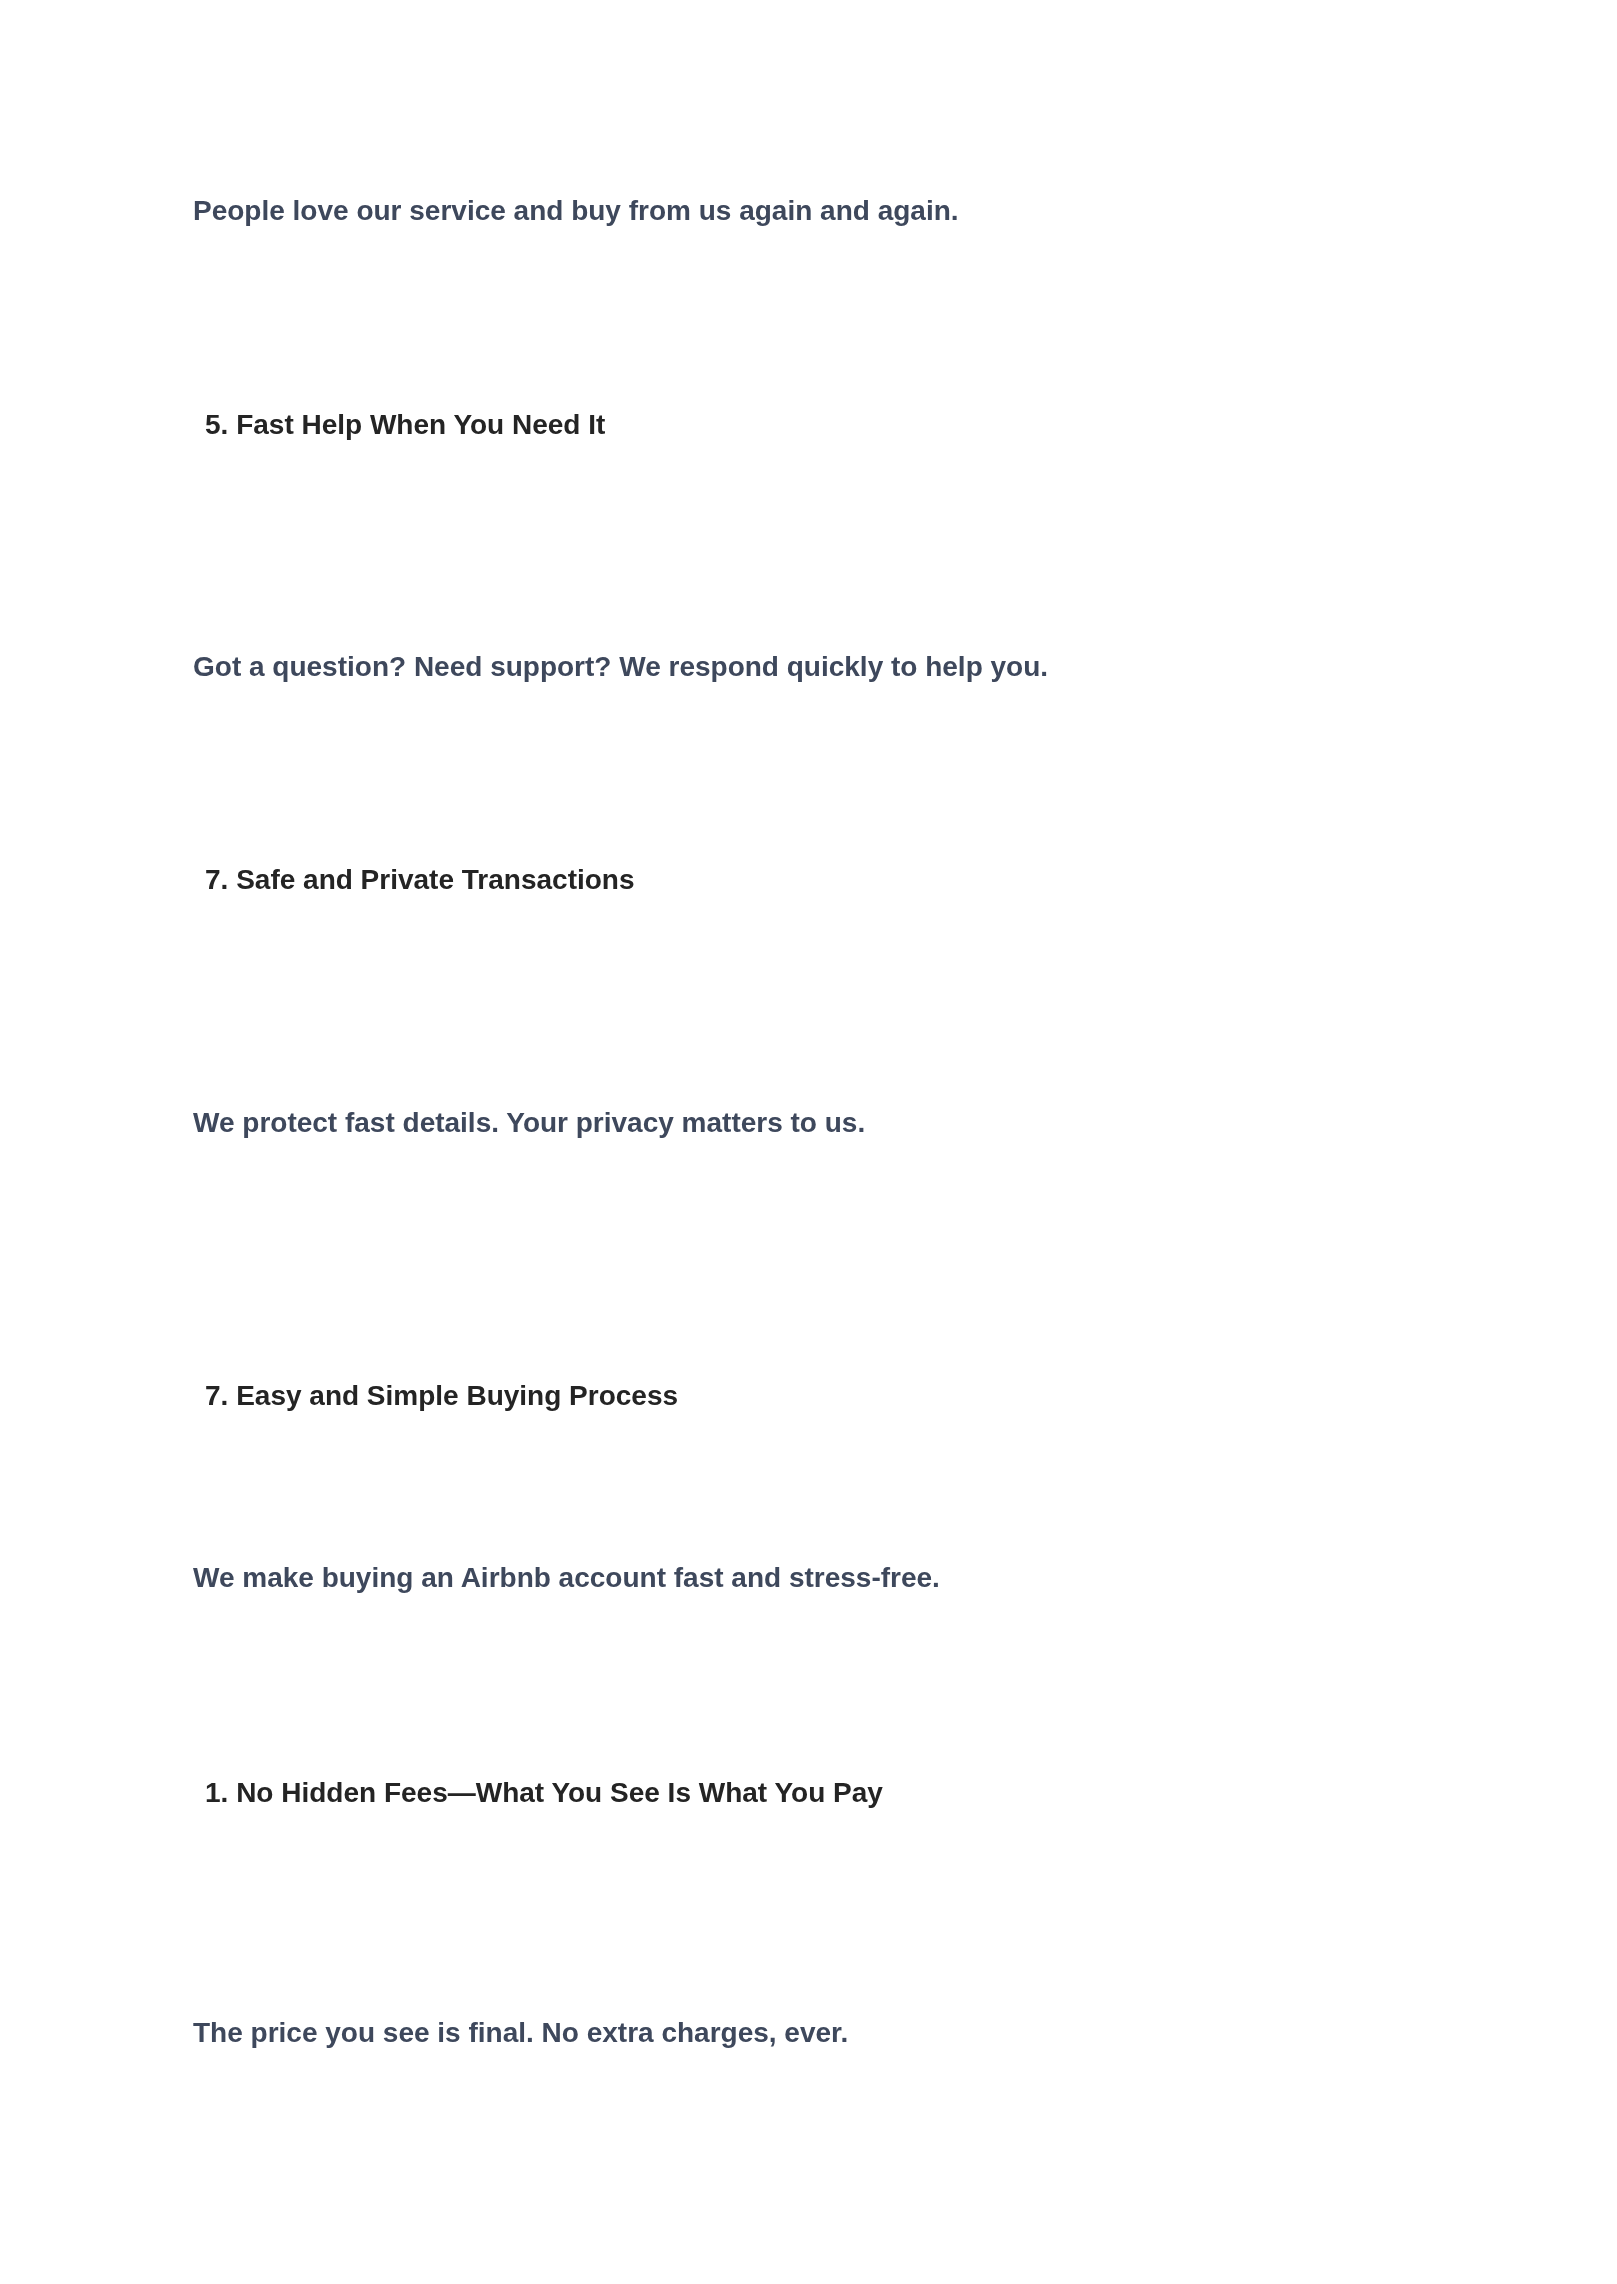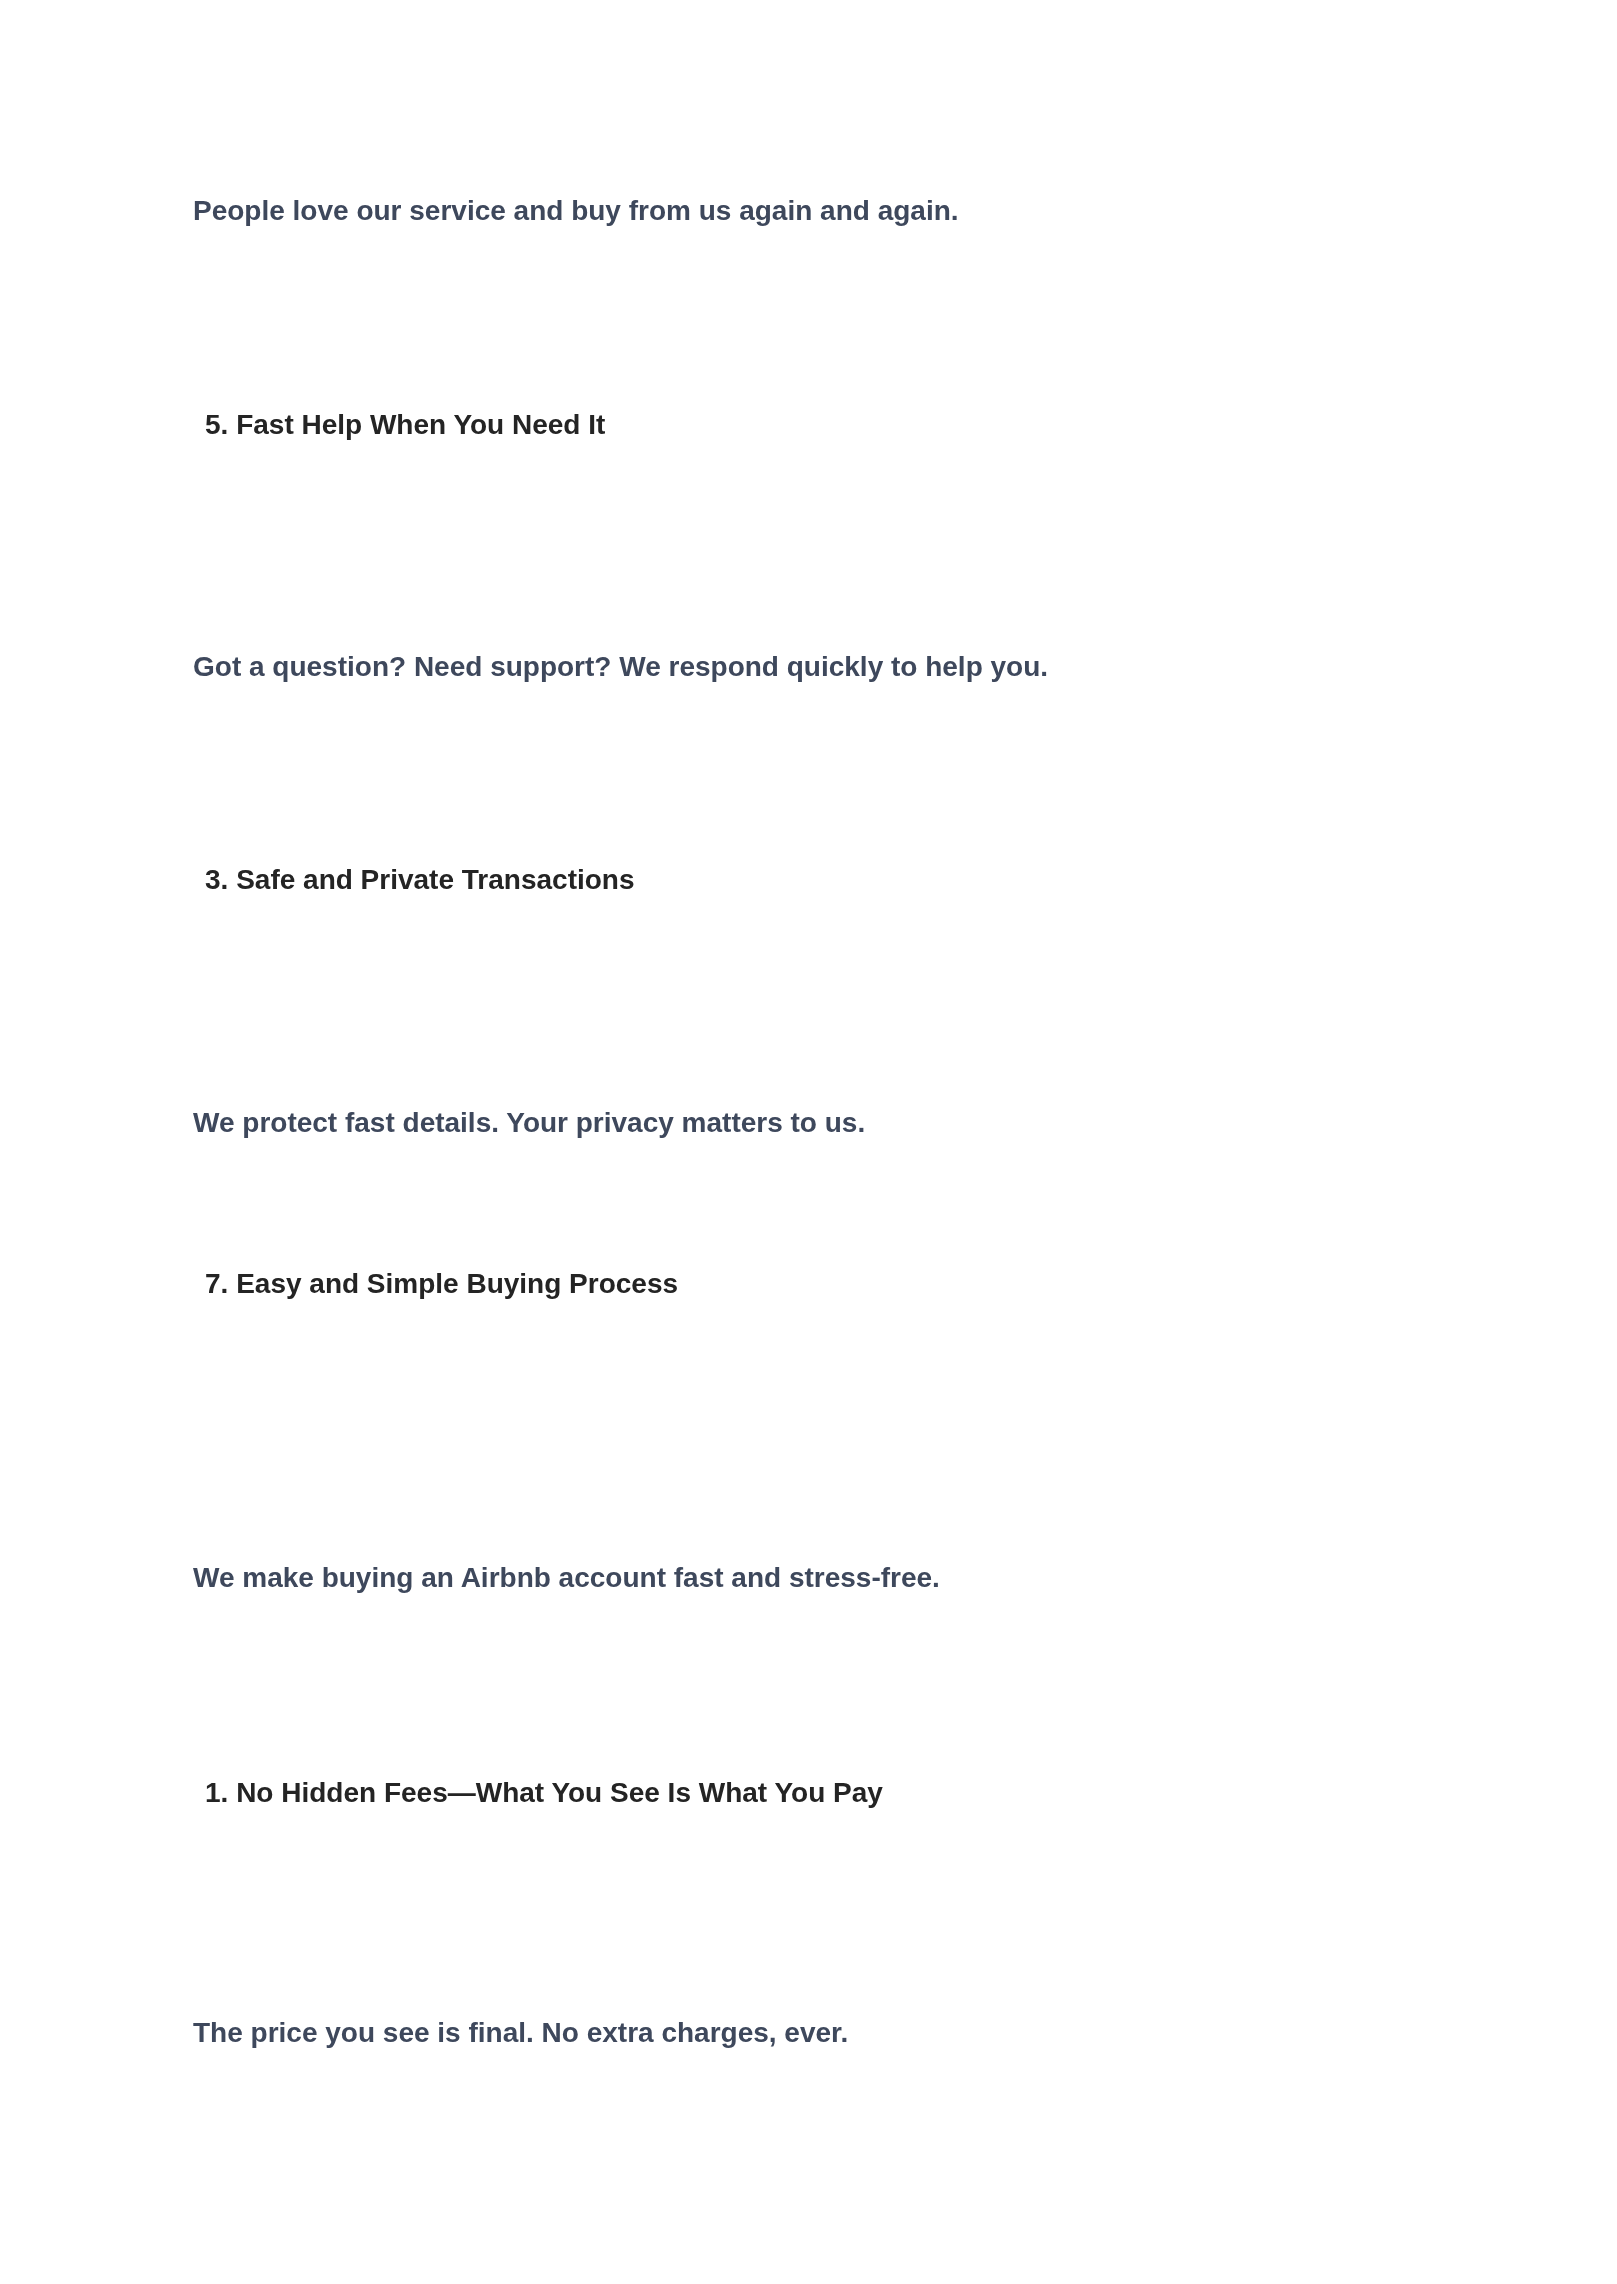--- a/index.html
+++ b/index.html
@@ -30,37 +30,37 @@
   .heading {
     color: #242424;
     margin-left: 12px;
   }
   
   .row-0 { top: 195px; }
   .row-1 { top: 409px; }
   .row-2 { top: 651px; text-align: center; }
   .row-3 { top: 864px; }
   .row-4 { top: 1107px; }
-  .row-5 { top: 1268px; }
+  .row-5 { top: 1380px; }
   .row-6 { top: 1562px; }
   .row-7 { top: 1777px; }
   .row-8 { top: 2017px; }
 </style>
 </head>
 <body>
 
 <div class="page">
 
   <div class="line paragraph row-0">People love our service and buy from us again and again.</div>
 
   <div class="line heading row-1">5. Fast Help When You Need It</div>
 
   <div class="line paragraph row-2">Got a question? Need support? We respond quickly to help you.</div>
 
-  <div class="line heading row-3">3. Safe and Private Transactions</div>
+  <div class="line heading row-3">7. Safe and Private Transactions</div>
 
   <div class="line paragraph row-4">We protect fast details. Your privacy matters to us.</div>
 
   <div class="line heading row-5">7. Easy and Simple Buying Process</div>
 
   <div class="line paragraph row-6">We make buying an Airbnb account fast and stress-free.</div>
 
   <div class="line heading row-7">1. No Hidden Fees—What You See Is What You Pay</div>
 
   <div class="line paragraph row-8">The price you see is final. No extra charges, ever.</div>

